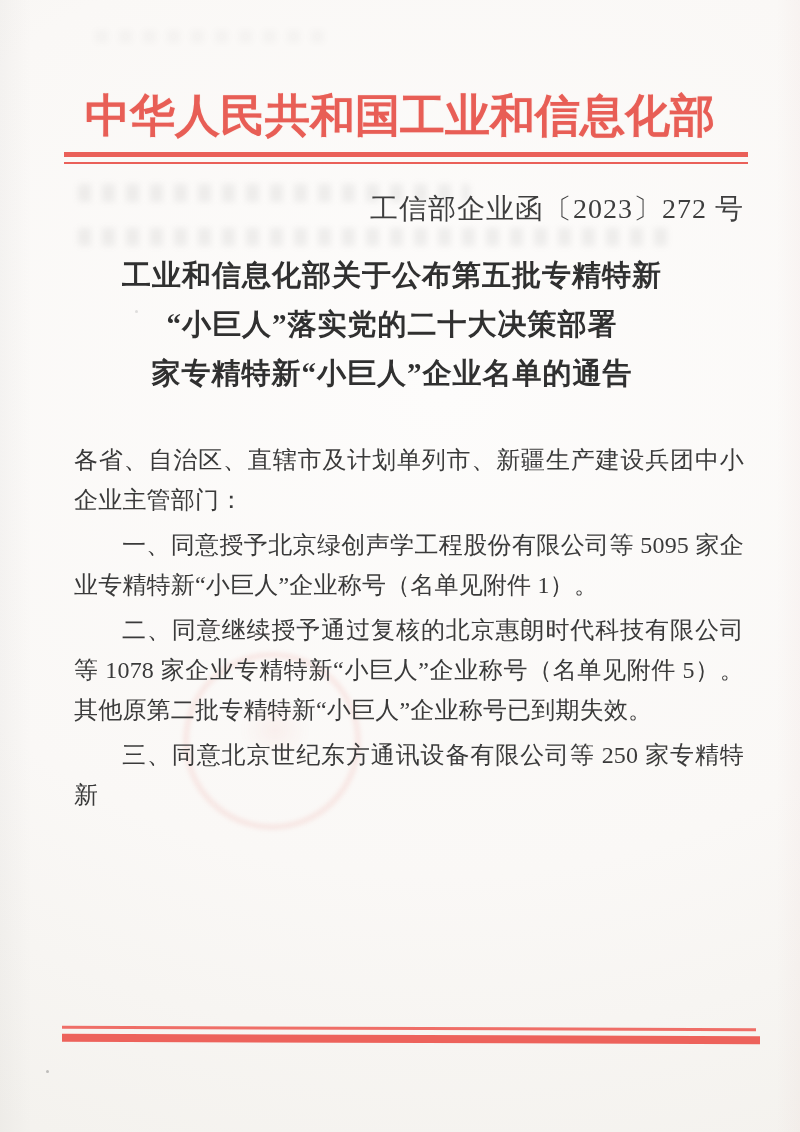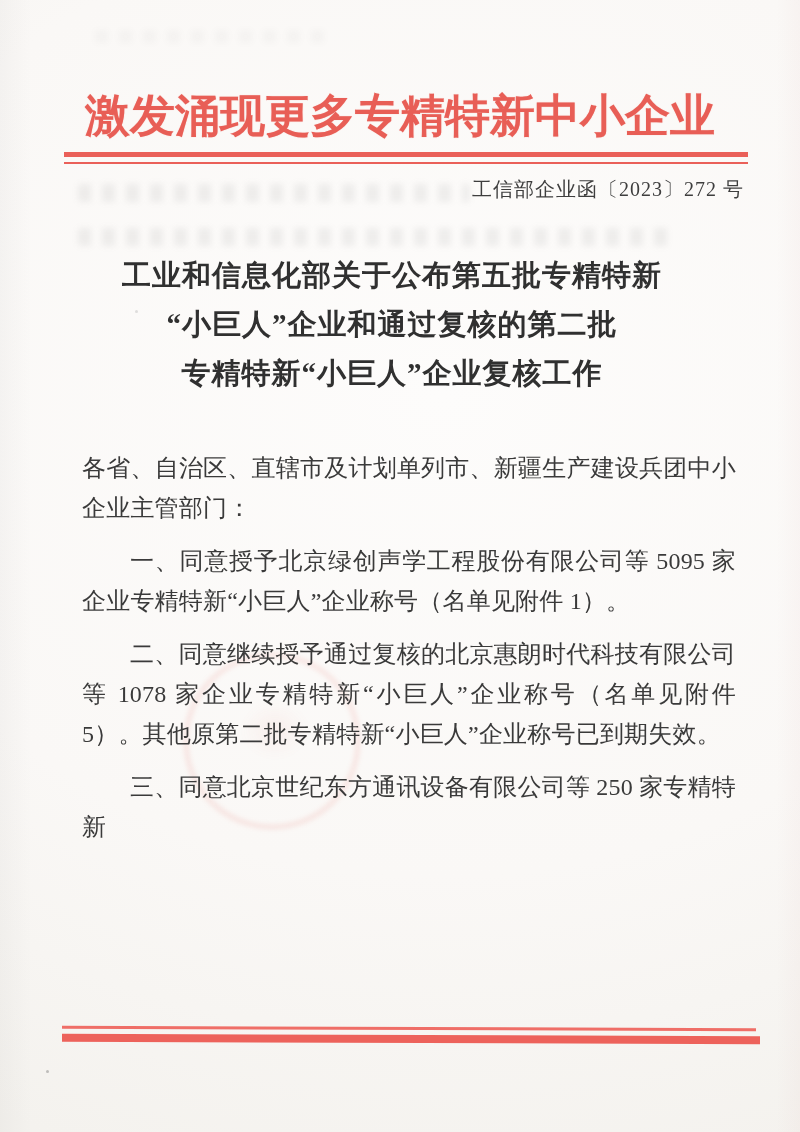--- a/index.html
+++ b/index.html
@@ -30,22 +30,22 @@
     color: #e85e56;
     letter-spacing: 0px;
     text-shadow: 0 0 1px rgba(232,94,86,0.4);
   }
   .rule { position: absolute; left: 64px; width: 684px; background: #ea6059; }
   .rule-thick { top: 152px; height: 5px; }
   .rule-thin  { top: 162px; height: 2px; }
 
   .doc-number {
     position: absolute;
-    top: 176px; right: 56px;
-    font-size: 20px;
+    top: 190px; right: 56px;
+    font-size: 28px;
     color: #3e3e3e;
     letter-spacing: 1px;
   }
 
   
   .title-block {
     position: absolute;
     top: 251px; left: 0; right: 16px;
     text-align: center;
     font-size: 29px;
@@ -60,21 +60,21 @@
     position: absolute;
     top: 436px; left: 70px;
     width: 678px;
     font-size: 24px;
     line-height: 40.4px;
     color: #3a3a3a;
     text-align: justify;
     text-justify: inter-ideograph;
     letter-spacing: 0.2px;
   }
-  .body-block p { margin: 12px; }
+  .body-block p { margin: 4px; }
   .para { text-indent: 2em; }
 
   
   .smudge {
     position: absolute;
     filter: blur(3px);
     opacity: 0.5;
     background: repeating-linear-gradient(90deg,
       rgba(128,128,128,0.22) 0px 13px,
       rgba(128,128,128,0) 13px 24px);
@@ -122,30 +122,30 @@
 <div class="page">
 
   <div class="smudge smudge-c"></div>
   <div class="smudge smudge-a"></div>
   <div class="smudge smudge-b"></div>
   <div class="seal-bleed"></div>
   <div class="seal-bleed-inner"></div>
   <div class="speck speck-1"></div>
   <div class="speck speck-2"></div>
 
-  <h1 class="agency">激发涌现更多专精特新中小企业</h1>
+  <h1 class="agency">中华人民共和国工业和信息化部</h1>
   <div class="rule rule-thick"></div>
   <div class="rule rule-thin"></div>
 
   <div class="doc-number">工信部企业函〔2023〕272 号</div>
 
   <div class="title-block">
     <div>工业和信息化部关于公布第五批专精特新</div>
-    <div>“小巨人”企业和通过复核的第二批</div>
-    <div>专精特新“小巨人”企业复核工作</div>
+    <div>“小巨人”落实党的二十大决策部署</div>
+    <div>家专精特新“小巨人”企业名单的通告</div>
   </div>
 
   <div class="body-block">
     <p class="salutation">各省、自治区、直辖市及计划单列市、新疆生产建设兵团中小企业主管部门：</p>
     <p class="para">一、同意授予北京绿创声学工程股份有限公司等 5095 家企业专精特新“小巨人”企业称号（名单见附件 1）。</p>
     <p class="para">二、同意继续授予通过复核的北京惠朗时代科技有限公司等 1078 家企业专精特新“小巨人”企业称号（名单见附件 5）。其他原第二批专精特新“小巨人”企业称号已到期失效。</p>
     <p class="para">三、同意北京世纪东方通讯设备有限公司等 250 家专精特新</p>
   </div>
 
   <div class="footer-rule footer-rule-thin"></div>

